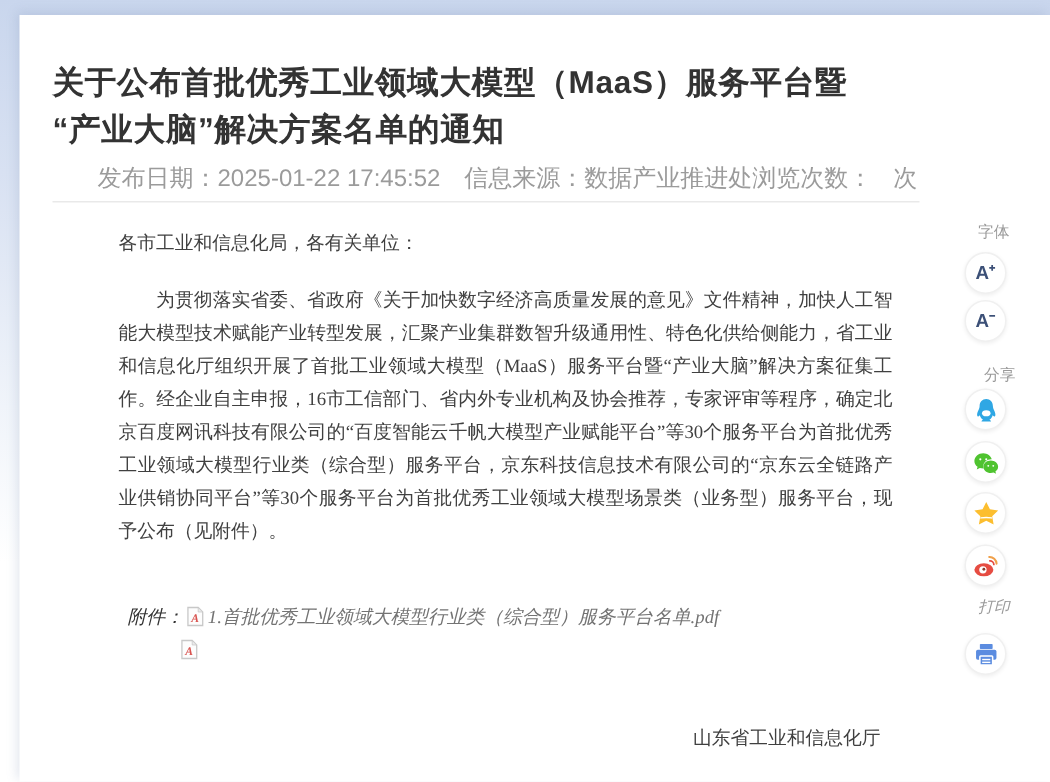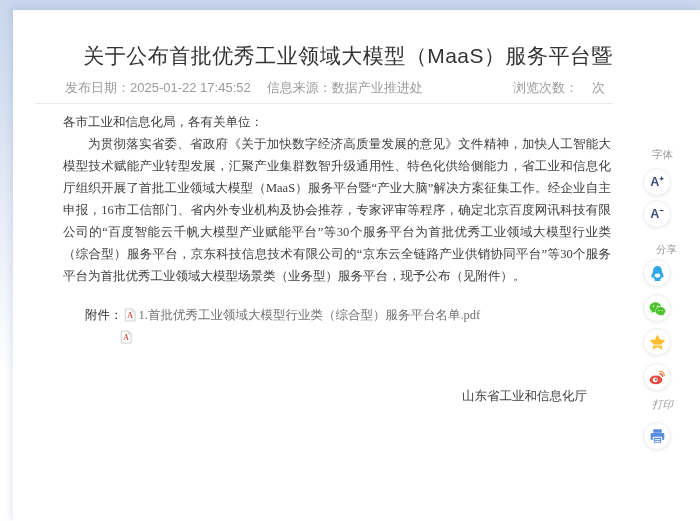--- a/index.html
+++ b/index.html
@@ -7,40 +7,41 @@
     width:700px;height:521px;position:relative;overflow:hidden;
     background:linear-gradient(180deg,#c9d6ed 0%,#d8e1f2 22%,#f0f4fa 52%,#ffffff 72%);
     font-family:"Liberation Sans",sans-serif;
   }
   .card{
     position:absolute;top:10px;left:13px;width:687px;height:511px;
     background:#ffffff;box-shadow:-2px -2px 7px rgba(110,130,170,.20);
   }
   .content{position:absolute;left:22px;top:0;width:578px;}
   .title{
-    margin-top:30px;text-align:right;font-size:21px;font-weight:normal;
+    margin-top:30px;text-align:left;font-size:21px;font-weight:bold;
     color:#333;line-height:31px;letter-spacing:.5px;
   }
   .meta{
     display:flex;justify-content:space-between;align-items:center;
-    margin-top:9px;padding:0 8px 0 30px;font-size:13px;color:#9b9b9b;height:16px;text-align:right;
+    margin-top:9px;padding:0 8px 0 30px;font-size:16px;color:#9b9b9b;height:16px;text-align:right;
   }
   .meta .seg{white-space:nowrap;}
   .meta .sp{display:inline-block;width:16px;}
   .meta .views-gap{display:inline-block;width:14px;}
   .divider{border-bottom:1px solid #e9e9e9;margin-top:7px;}
   .body-text{
     margin:7px 0 0 28px;width:548px;font-size:12.5px;line-height:22px;
     color:#404040;font-family:"Liberation Serif",serif;text-align:justify;
   }
-  .body-text p{margin:0;text-indent:2em;}
+  .body-text p{margin:16px;text-indent:2em;}
   .body-text p.salutation{text-indent:0;}
   .attachments{
-    margin:17px 0 0 50px;font-size:12.5px;line-height:22px;color:#333;
+    margin:35px 0 0 50px;font-size:12.5px;line-height:22px;color:#333;
     font-family:"Liberation Serif",serif;
+    font-style:italic;
   }
   .att-row{display:flex;align-items:center;height:22px;}
   .att-row.second{margin-left:34px;}
   .att-label{white-space:nowrap;}
   .pdf-icon{width:12px;height:14px;margin:0 3px 0 1px;flex:0 0 auto;}
   .att-link{color:#737373;text-decoration:none;cursor:pointer;white-space:nowrap;}
   .signature{
     margin:36px 26px 0 auto;width:fit-content;text-align:center;
     font-size:12.5px;color:#404040;font-family:"Liberation Serif",serif;line-height:25px;
   }
@@ -64,20 +65,21 @@
   #btn-print{left:630px;top:412px;}
 </style>
 </head>
 <body>
 
 <div class="card">
   <div class="content">
 
     <div class="title">
       <div>关于公布首批优秀工业领域大模型（MaaS）服务平台暨</div>
+      <div>“产业大脑”解决方案名单的通知</div>
     </div>
 
     <div class="meta">
       <span class="seg">
         <span>发布日期：</span><span>2025-01-22 17:45:52</span><span class="sp"></span><span>信息来源：</span><span>数据产业推进处</span>
       </span>
       <span class="seg">
         <span>浏览次数：</span><span class="views-gap"></span><span>次</span>
       </span>
     </div>

